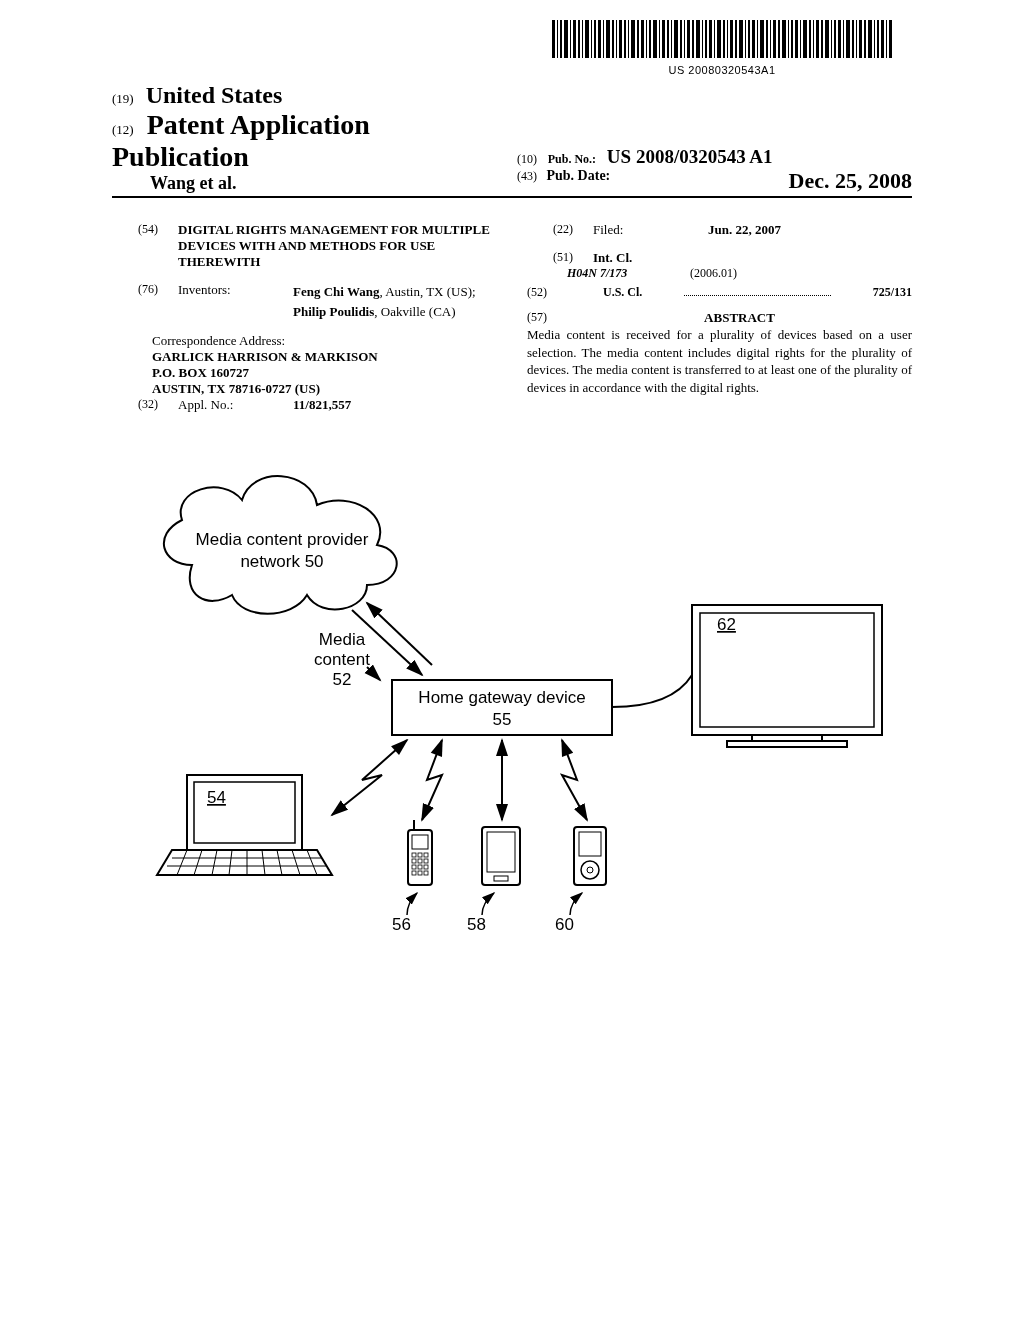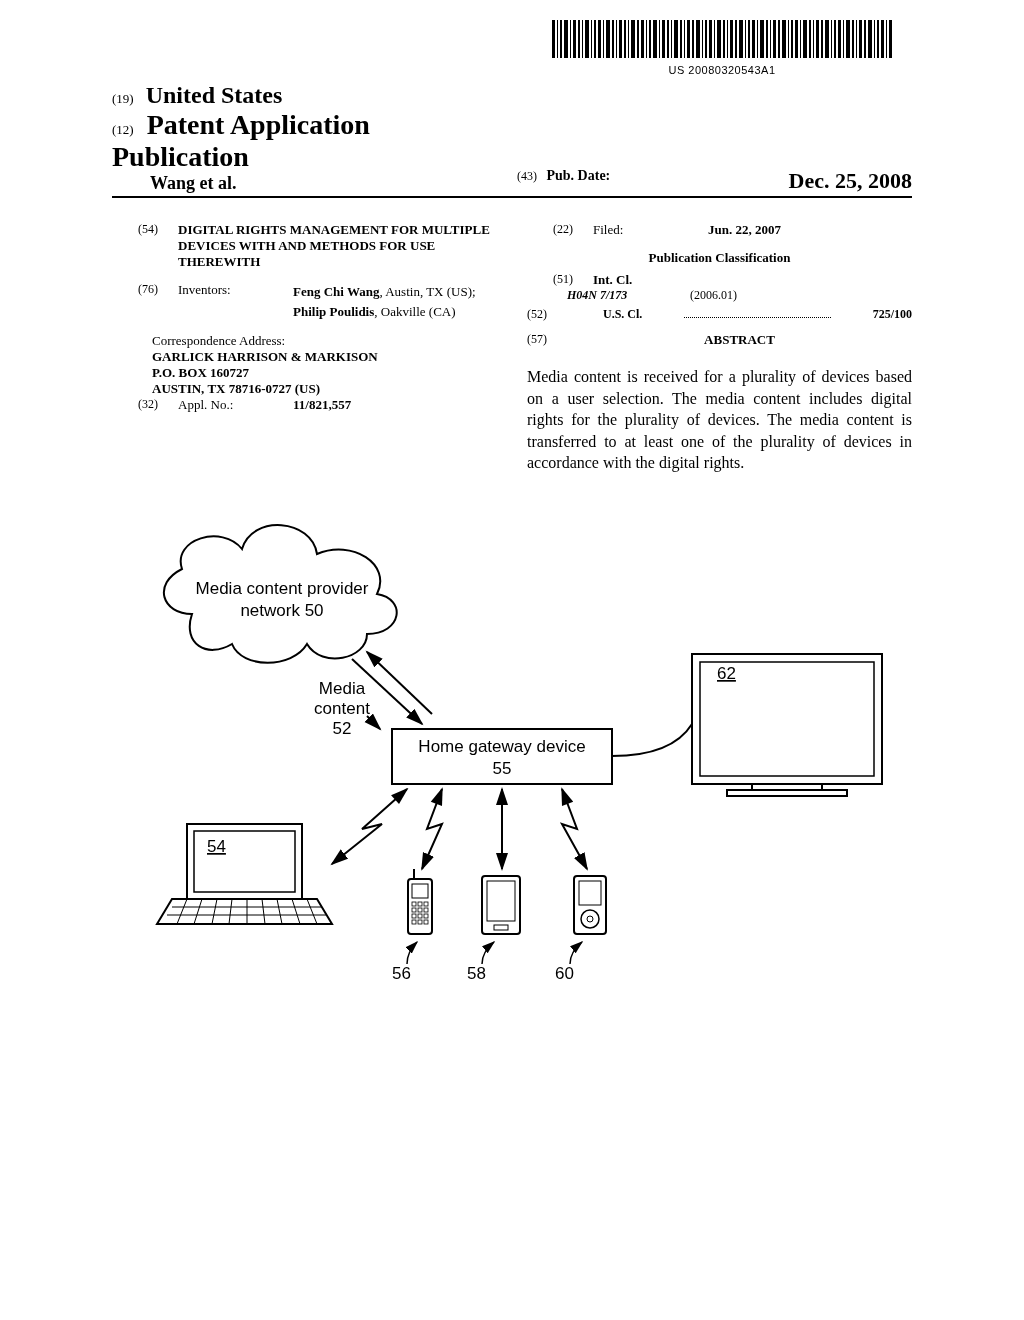--- a/index.html
+++ b/index.html
@@ -161,24 +161,24 @@
   }
   .uscl-row .dots {
     flex: 1;
     border-bottom: 1px dotted #000;
     margin: 0 6px 3px 6px;
   }
   .uscl-row .val {
     font-weight: bold;
   }
   .abstract-text {
-    font-size: 16px;
+    font-size: 13px;
     line-height: 1.35;
     text-align: justify;
-    margin-top: 18px;
+    margin-top: 0;
   }
   .figure {
     margin-top: 20px;
     text-align: center;
   }
   .figure svg {
     display: block;
     margin: 0 auto;
   }
 </style>
@@ -283,20 +283,25 @@
         <span class="small">(19)</span>
         <span>United States</span>
       </div>
       <div class="line-12">
         <span class="small">(12)</span>
         <span>Patent Application Publication</span>
       </div>
       <div class="authors">Wang et al.</div>
     </div>
     <div class="header-right">
+      <div class="pub-no">
+        <span class="small">(10)</span>
+        <span class="small" style="font-weight:bold;">Pub. No.:</span>
+        <span>US 2008/0320543 A1</span>
+      </div>
       <div class="pub-date-line">
         <div class="pub-date-label">
           <span class="small">(43)</span>
           <span>Pub. Date:</span>
         </div>
         <div class="pub-date-val">Dec. 25, 2008</div>
       </div>
     </div>
   </div>
 
@@ -333,36 +338,35 @@
     </div>
 
     <div class="col">
 
       <div class="field-row">
         <div class="field-code">(22)</div>
         <div class="field-label">Filed:</div>
         <div class="field-value" style="font-weight:bold;">Jun. 22, 2007</div>
       </div>
 
-      <div class="section-heading">Publication Classification</div>
 
       <div class="field-row" style="margin-bottom:0;">
         <div class="field-code">(51)</div>
         <div class="field-value" style="font-weight:bold;">Int. Cl.</div>
       </div>
       <div class="intcl-row">
         <span class="bi">H04N  7/173</span>
         <span>(2006.01)</span>
       </div>
 
       <div class="uscl-row" style="margin-top:4px;">
         <div class="field-code">(52)</div>
         <div style="font-weight:bold;">U.S. Cl.</div>
         <div class="dots"></div>
-        <div class="val">725/100</div>
+        <div class="val">725/131</div>
       </div>
 
       <div style="display:flex; margin-top:10px;">
         <div class="field-code">(57)</div>
         <div style="flex:1; text-align:center; font-weight:bold;">ABSTRACT</div>
       </div>
 
       <div class="abstract-text">Media content is received for a plurality of devices based on a user selection. The media content includes digital rights for the plurality of devices. The media content is transferred to at least one of the plurality of devices in accordance with the digital rights.</div>
 
     </div>

